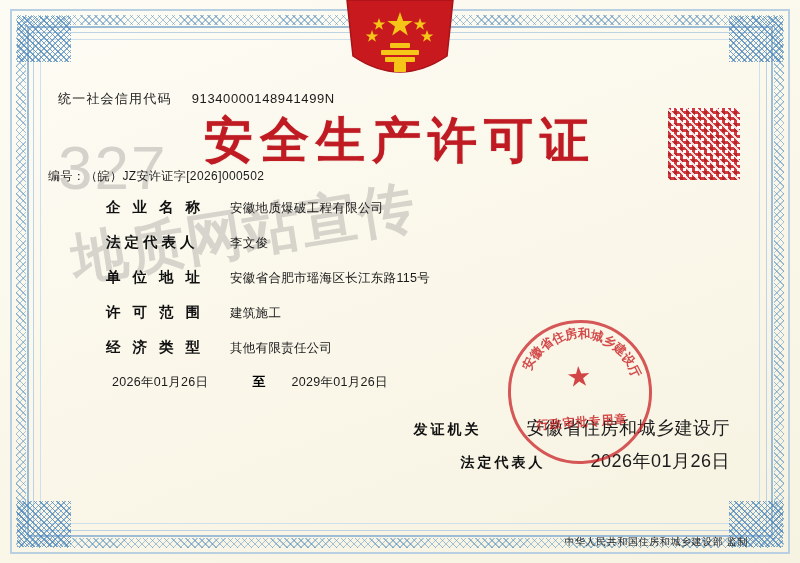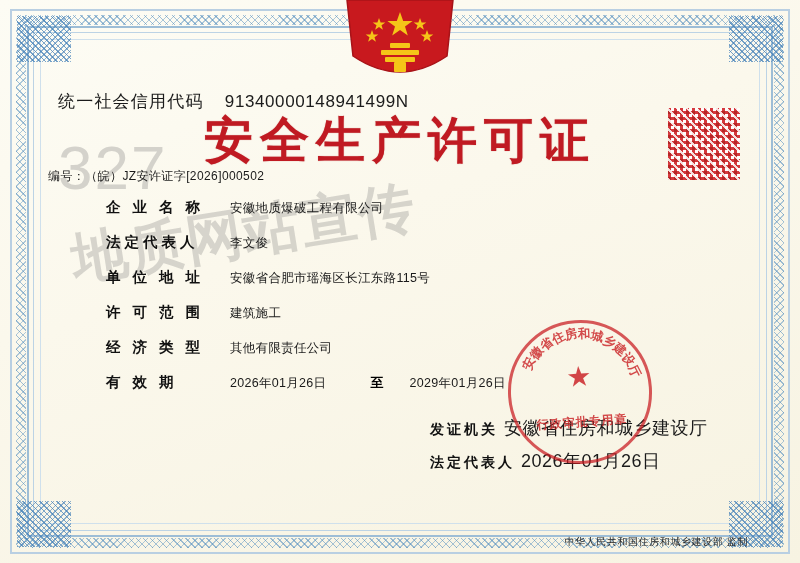--- a/index.html
+++ b/index.html
@@ -90,21 +90,21 @@
   .content {
     position: absolute;
     left: 48px; top: 46px; right: 48px; bottom: 46px;
     z-index: 4;
   }
 
   .credit-row {
     position: absolute;
     left: 10px;
     top: 44px;
-    font-size: 17px;
+    font-size: 13px;
     color: #1b1b1b;
     letter-spacing: 0.5px;
     white-space: nowrap;
   }
   .credit-row .label { letter-spacing: 1.2px; }
   .credit-row .value { margin-left: 16px; letter-spacing: 0.6px; }
 
   .title {
     position: absolute;
     left: 0; right: 0;
@@ -189,24 +189,25 @@
   
   .issue {
     position: absolute;
     right: 22px;
     top: 370px;
     width: 300px;
     text-align: right;
   }
   .issue .irow {
     display: flex;
-    justify-content: flex-start;
+    justify-content: flex-end;
     align-items: baseline;
     height: 33px;
     white-space: nowrap;
+    gap: 39px;
   }
   .issue .ilabel {
     font-size: 14px;
     font-weight: bold;
     letter-spacing: 3px;
     color: #111;
   }
   .issue .ivalue {
     font-size: 18px;
     color: #1a1a1a;
@@ -360,21 +361,20 @@
       </div>
       <div class="row">
         <div class="label">许 可 范 围</div>
         <div class="val">建筑施工</div>
       </div>
       <div class="row">
         <div class="label">经 济 类 型</div>
         <div class="val">其他有限责任公司</div>
       </div>
       <div class="row valid">
-        <div class="label">有 效 期</div>
         <div class="val">2026年01月26日</div>
         <div class="valid-to">至</div>
         <div class="val">2029年01月26日</div>
       </div>
     </div>
 
     <div class="issue">
       <div class="irow">
         <span class="ilabel">发证机关</span>
         <span class="ivalue">安徽省住房和城乡建设厅</span>

